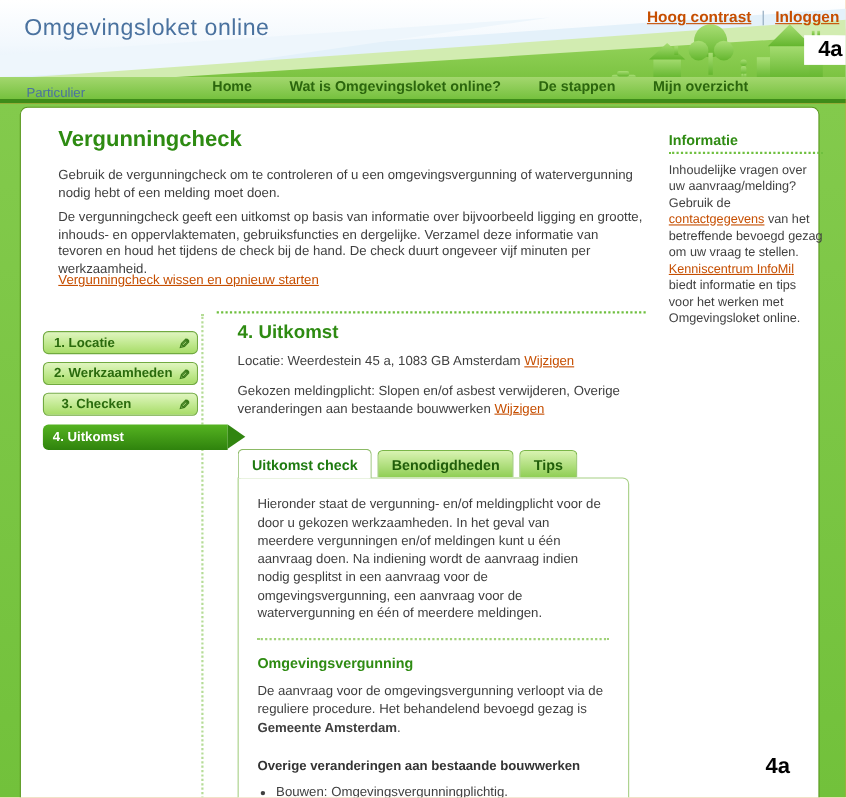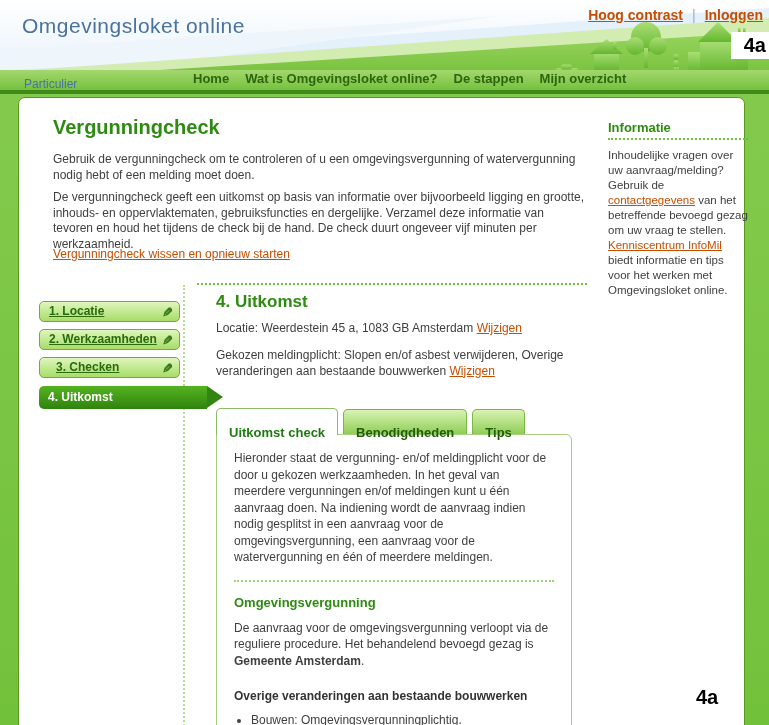--- a/index.html
+++ b/index.html
@@ -11,21 +11,21 @@
   #header { position:absolute; left:0; top:0; width:769px; height:90px;
     background:linear-gradient(180deg,#ffffff 0%,#f2f8fd 45%,#d8eaf7 100%); }
   #header svg { position:absolute; left:0; top:0; }
   #brand-title { position:absolute; left:22px; top:14px; font-size:21px; color:#4a729f; letter-spacing:.5px; }
   #brand-subtitle { position:absolute; left:24px; top:41px; font-size:12px; color:#4a729f;margin-top:36px; }
   #top-links { position:absolute; right:6px; top:7px; display:flex; gap:9px; align-items:center;
     font-size:14px; font-weight:bold; }
   #top-links a { color:#c64e00; text-decoration:underline; cursor:pointer; }
   #top-links .sep { color:#9ab0c4; font-weight:normal; }
 
-  #nav { position:absolute; left:193px; top:71px; display:flex; gap:16px; z-index:5;text-align:right; }
+  #nav { position:absolute; left:193px; top:71px; display:flex; gap:34px; z-index:5;text-align:right; }
   #nav .nav-item { font-size:13px; font-weight:bold; color:#2b660d; cursor:pointer; white-space:nowrap; }
 
   #dark-strip { position:absolute; left:0; top:90px; width:769px; height:4px; background:#3e8c19; }
 
   
   #frame { position:absolute; left:0; top:94px; width:769px; height:631px;
     background:linear-gradient(180deg,#83ca4c,#72c13b); }
   #content-box { position:absolute; left:18px; top:97px; width:727px; height:640px;
     background:#fff; border:1px solid #59981f; border-radius:7px 7px 0 0; }
 
@@ -44,40 +44,40 @@
   #sidebar-text { margin-top:8px; font-size:11.5px; line-height:15px; color:#3f3f3f; }
   #sidebar-text a { color:#c64e00; text-decoration:underline; cursor:pointer; }
 
   
   #h-sep { position:absolute; left:178px; top:185px; width:390px; border-top:2px dotted #6fbf3f; }
   #v-sep { position:absolute; left:164px; top:187px; height:453px; border-left:2px dotted #b5dc96; }
 
   
   .step-btn { position:absolute; left:20px; width:141px; height:21px; border:1px solid #71aa40;
     border-radius:5px; background:linear-gradient(180deg,#e0f5bf 0%,#c3ea93 50%,#a8dc68 100%);
-    font-size:12px; font-weight:bold; color:#2a6b0d; line-height:19px; padding-left:9px; cursor:pointer;text-decoration:underline; }
+    font-size:12px; font-weight:bold; color:#2a6b0d; line-height:19px; padding-left:9px; cursor:pointer; }
   .step-btn .pencil { position:absolute; right:6px; top:1px; font-size:13px; color:#3a7a1a;
     transform:scaleX(-1); }
   #step-1 { top:203px; } #step-2 { top:231px; } #step-3 { top:259px;padding-left:16px; }
   #step-4 { position:absolute; left:20px; top:288px; width:168px; height:23px;
     background:linear-gradient(180deg,#55b321 0%,#2f830d 100%); border-radius:5px 0 0 5px;
     font-size:12px; font-weight:bold; color:#ffffff; line-height:23px; padding-left:9px; cursor:pointer; }
   #step-4::after { content:""; position:absolute; right:-16px; top:0;
     border-top:11.5px solid transparent; border-bottom:11.5px solid transparent;
     border-left:16px solid #318510; }
 
   
   #outcome-title { position:absolute; left:197px; top:194px; font-size:17px; font-weight:bold; color:#2e8b12; }
   #location-line { position:absolute; left:197px; top:223px; width:360px; }
   #activities-line { position:absolute; left:197px; top:250px; width:352px; }
   .inline-link { color:#c64e00; text-decoration:underline; cursor:pointer; }
 
   
   #tabs { position:absolute; left:197px; top:310px; display:flex; align-items:flex-end; z-index:3; }
-  .tab { height:25px; padding:10px 12px; margin-right:5px; font-size:13px; font-weight:bold; color:#205d0a;
+  .tab { height:25px; padding:0 12px; margin-right:5px; font-size:13px; font-weight:bold; color:#205d0a;
     background:linear-gradient(180deg,#d9f3b2 0%,#8fce54 100%); border:1px solid #7ab648;
     border-bottom:none; border-radius:5px 5px 0 0; line-height:25px; cursor:pointer; }
   .tab.active { height:27px; line-height:27px; background:#ffffff; color:#1e7a10;
     border-color:#8cba66; margin-bottom:-1px; }
 
   
   #tab-panel { position:absolute; left:197px; top:336px; width:356px; height:330px;
     background:#fff; border:1px solid #a6cf84; border-radius:0 6px 6px 6px; padding:15px 17px 0 17px; }
   #tab-panel .body-text { line-height:16.5px; }
   #panel-sep { margin-top:14px; border-top:2px dotted #9fd178; }

